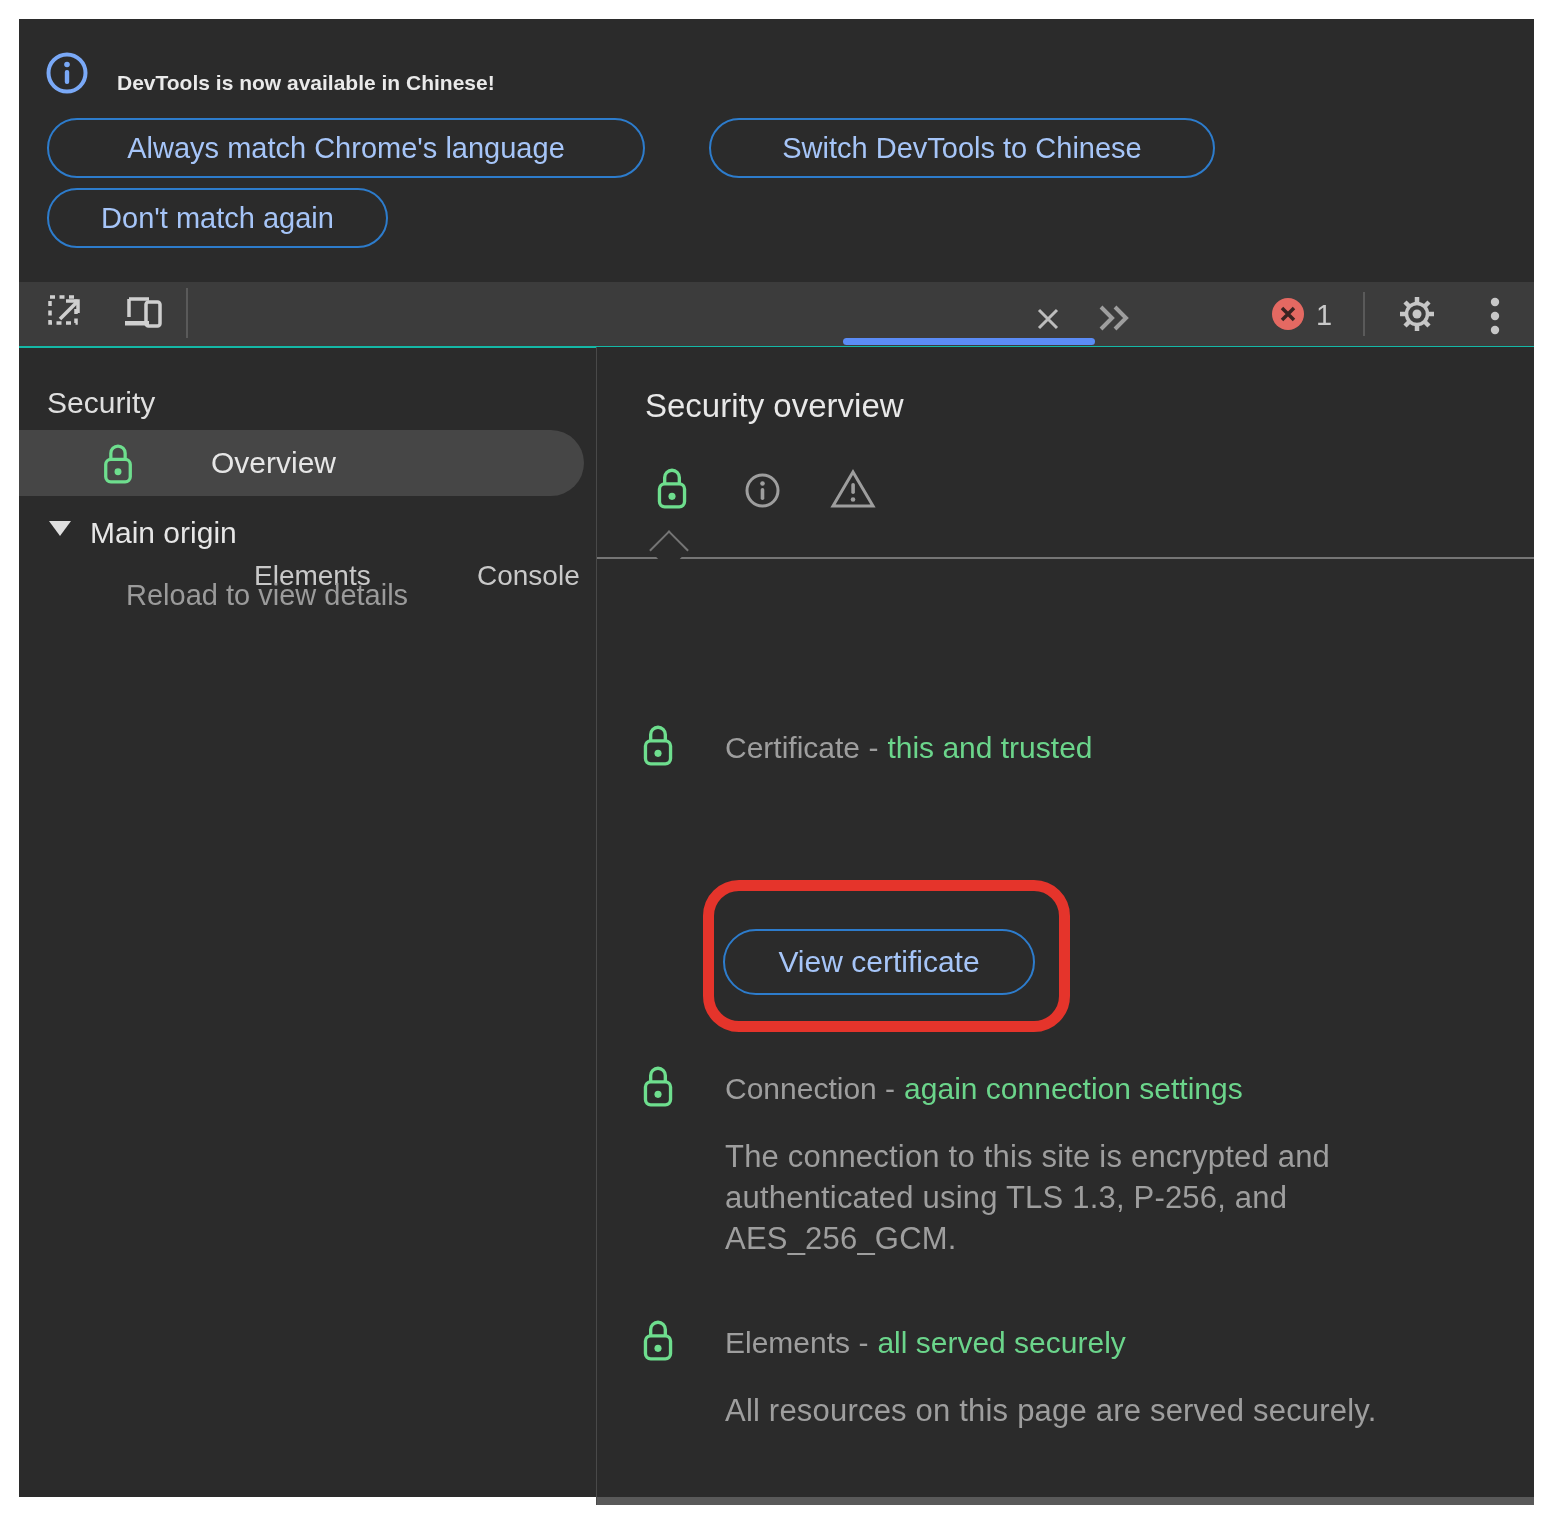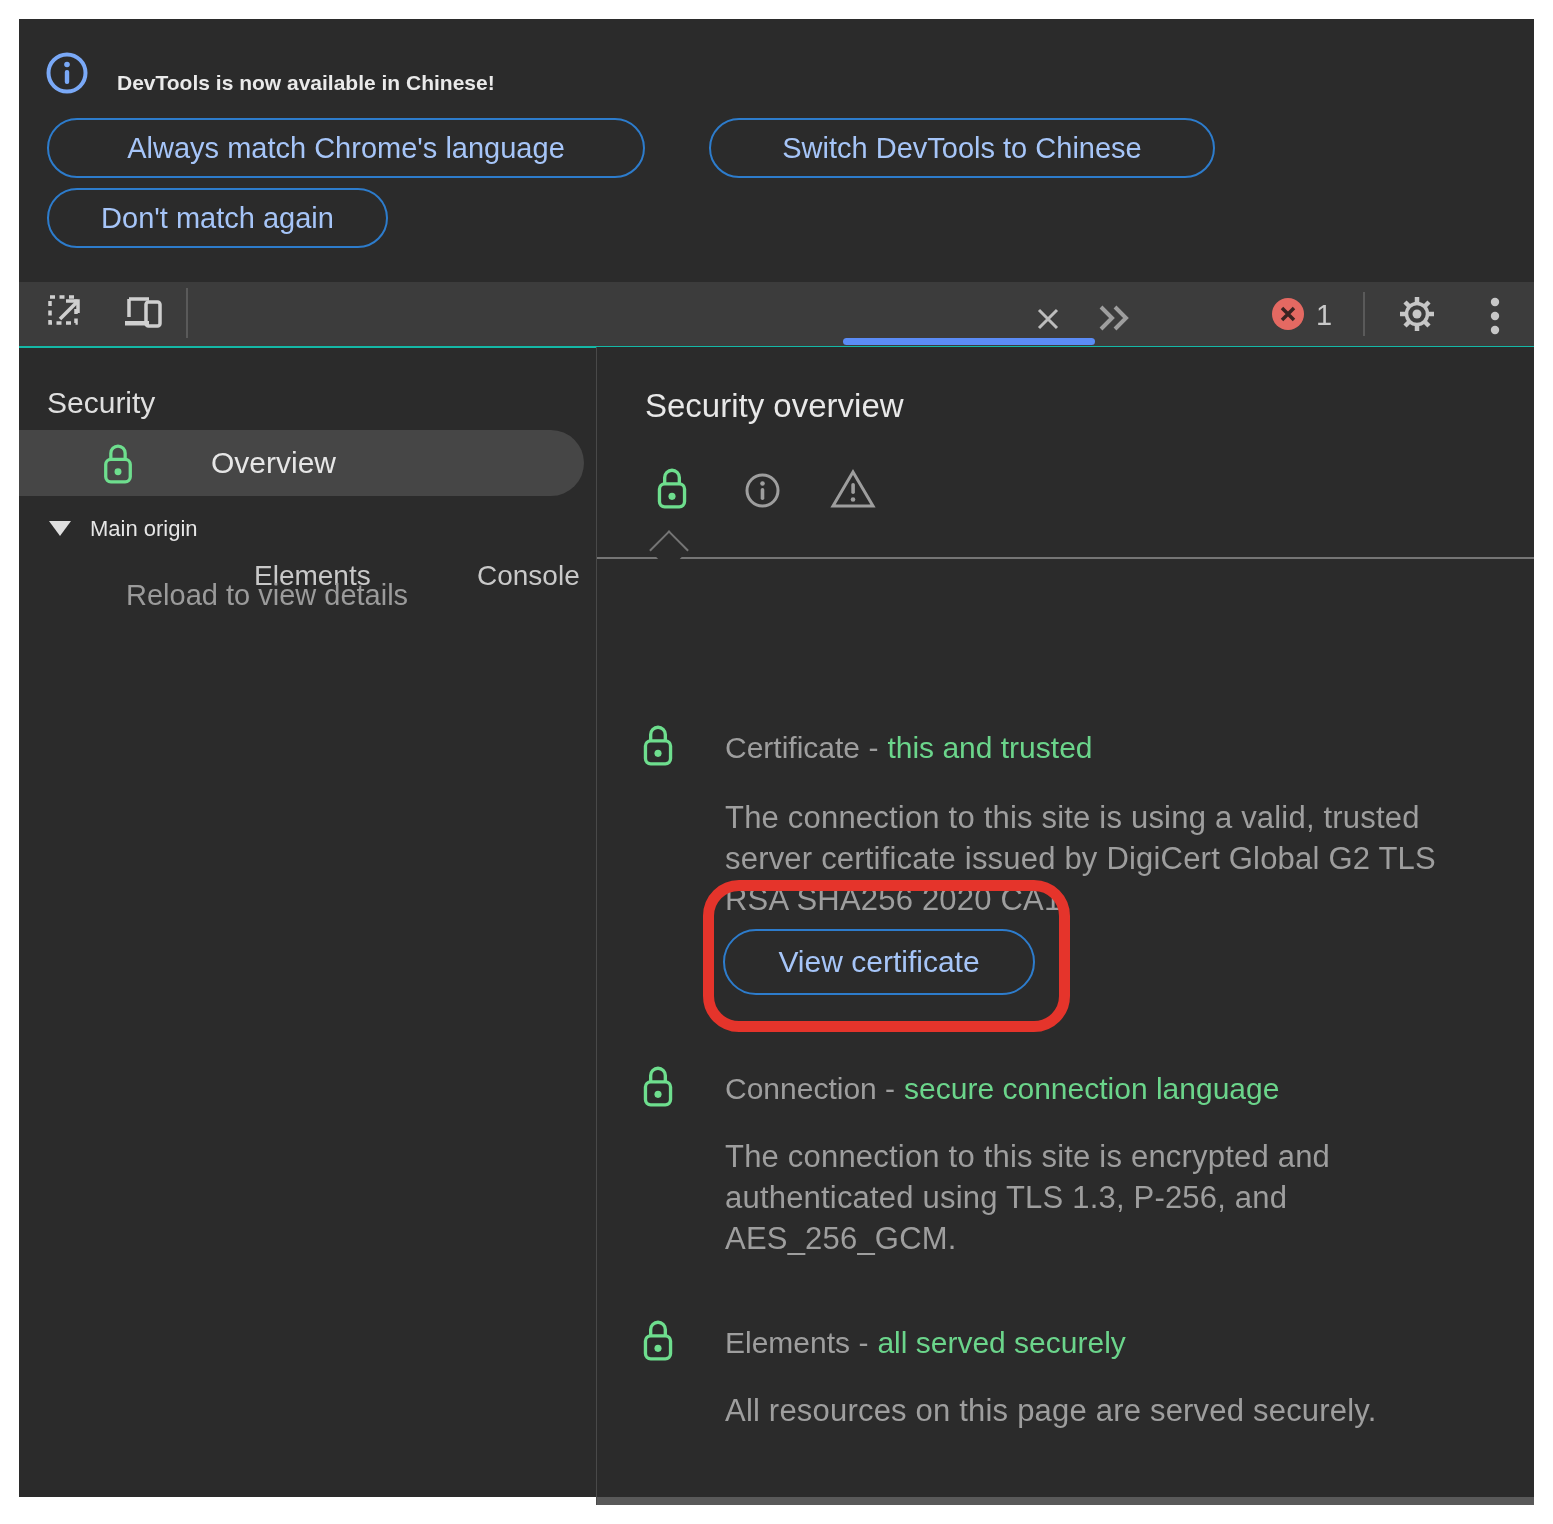--- a/index.html
+++ b/index.html
@@ -24,21 +24,21 @@
              display:flex;align-items:center;justify-content:center;cursor:pointer;}
   .err-count{left:1297px;top:280px;font-size:29px;color:#c9c9c9;}
 
   
   .sb-title{left:28px;top:367px;font-size:30px;color:#dfdfdf;}
   .sb-row{left:0;top:411px;width:565px;height:66px;background:#464646;border-radius:0 33px 33px 0;
           cursor:pointer;}
   .sb-row-label{left:148px;top:427px;font-size:30px;color:#e6e6e6;margin-left:44px;}
   .tree-caret{left:30px;top:502px;width:0;height:0;border-left:11px solid transparent;
               border-right:11px solid transparent;border-top:15px solid #e0e0e0;}
-  .tree-label{left:71px;top:497px;font-size:22px;color:#e6e6e6;cursor:pointer;}
+  .tree-label{left:71px;top:497px;font-size:30px;color:#e6e6e6;cursor:pointer;}
   .tree-hint{left:107px;top:560px;font-size:29px;color:#9b9b9b;}
   .v-divider{left:577px;top:328px;width:2px;height:1158px;background:#494949;}
   .white-sliver{left:0;top:1478px;width:577px;height:8px;background:#ffffff;}
 
   
   #main{left:578px;top:328px;width:937px;height:1158px;overflow:hidden;background:#2b2b2b;}
   .main-title{left:48px;top:40px;font-size:33px;color:#e8e8e8;}
   .strip-divider{left:0;top:210px;width:937px;height:2px;background:#757575;}
   .notch{left:58px;top:189px;width:26px;height:26px;background:#2b2b2b;transform:rotate(45deg);
          border-top:2px solid #757575;border-left:2px solid #757575;}
@@ -182,37 +182,32 @@
     <div class="abs" style="left:44px;top:375px;width:34px;height:46px;">
       <svg width="34" height="46" viewBox="0 0 32 44">
         <path d="M9 18 V12 a7 7 0 0 1 14 0 V18" fill="none" stroke="#6ede8e" stroke-width="3.2"></path>
         <rect x="4" y="18" width="24" height="22" rx="5" fill="none" stroke="#6ede8e" stroke-width="3.2"></rect>
         <circle cx="16" cy="30" r="3.4" fill="#6ede8e"></circle>
       </svg>
     </div>
     <div class="abs sec-header" style="left:128px;top:384px;">
       <span class="sec-label">Certificate -</span><span class="sec-status">this and trusted</span>
     </div>
-    <div class="abs desc" style="left:128px;top:450px;">
-      <div>The connection to this site is using a valid, trusted</div>
-      <div>server certificate issued by DigiCert Global G2 TLS</div>
-      <div>RSA SHA256 2020 CA1.</div>
-    </div>
     <button class="abs view-cert">View certificate</button>
     <div class="abs annotation"></div>
 
     <div class="abs" style="left:44px;top:716px;width:34px;height:46px;">
       <svg width="34" height="46" viewBox="0 0 32 44">
         <path d="M9 18 V12 a7 7 0 0 1 14 0 V18" fill="none" stroke="#6ede8e" stroke-width="3.2"></path>
         <rect x="4" y="18" width="24" height="22" rx="5" fill="none" stroke="#6ede8e" stroke-width="3.2"></rect>
         <circle cx="16" cy="30" r="3.4" fill="#6ede8e"></circle>
       </svg>
     </div>
     <div class="abs sec-header" style="left:128px;top:725px;">
-      <span class="sec-label">Connection -</span><span class="sec-status">secure connection language</span>
+      <span class="sec-label">Connection -</span><span class="sec-status">again connection settings</span>
     </div>
     <div class="abs desc" style="left:128px;top:789px;">
       <div>The connection to this site is encrypted and</div>
       <div>authenticated using TLS 1.3, P-256, and</div>
       <div>AES_256_GCM.</div>
     </div>
 
     <div class="abs" style="left:44px;top:970px;width:34px;height:46px;">
       <svg width="34" height="46" viewBox="0 0 32 44">
         <path d="M9 18 V12 a7 7 0 0 1 14 0 V18" fill="none" stroke="#6ede8e" stroke-width="3.2"></path>

